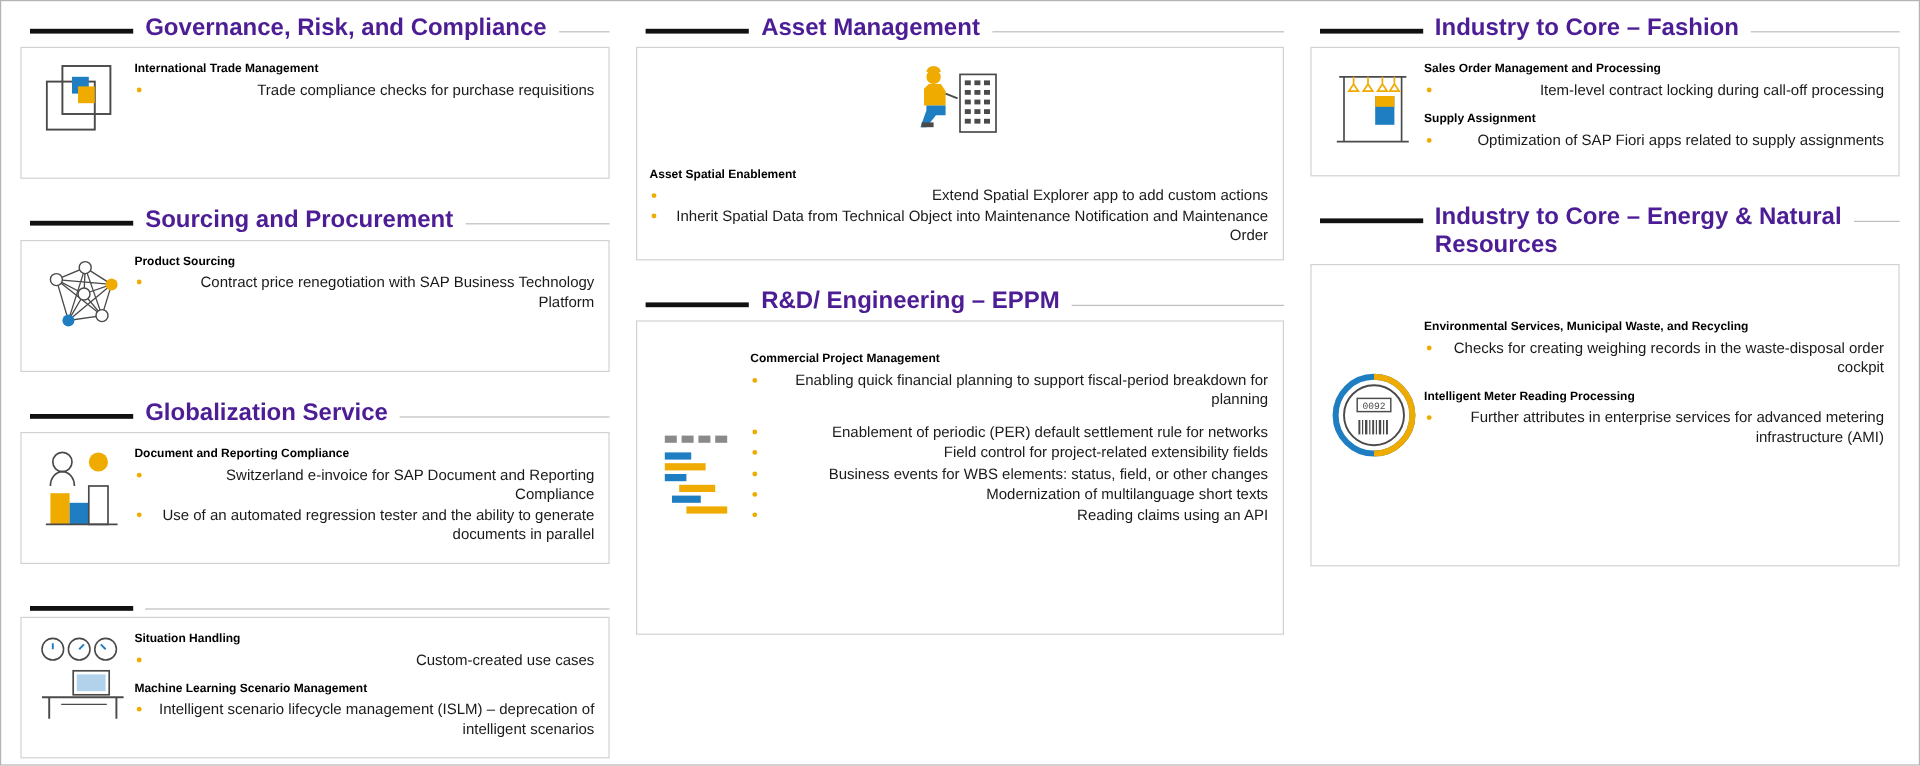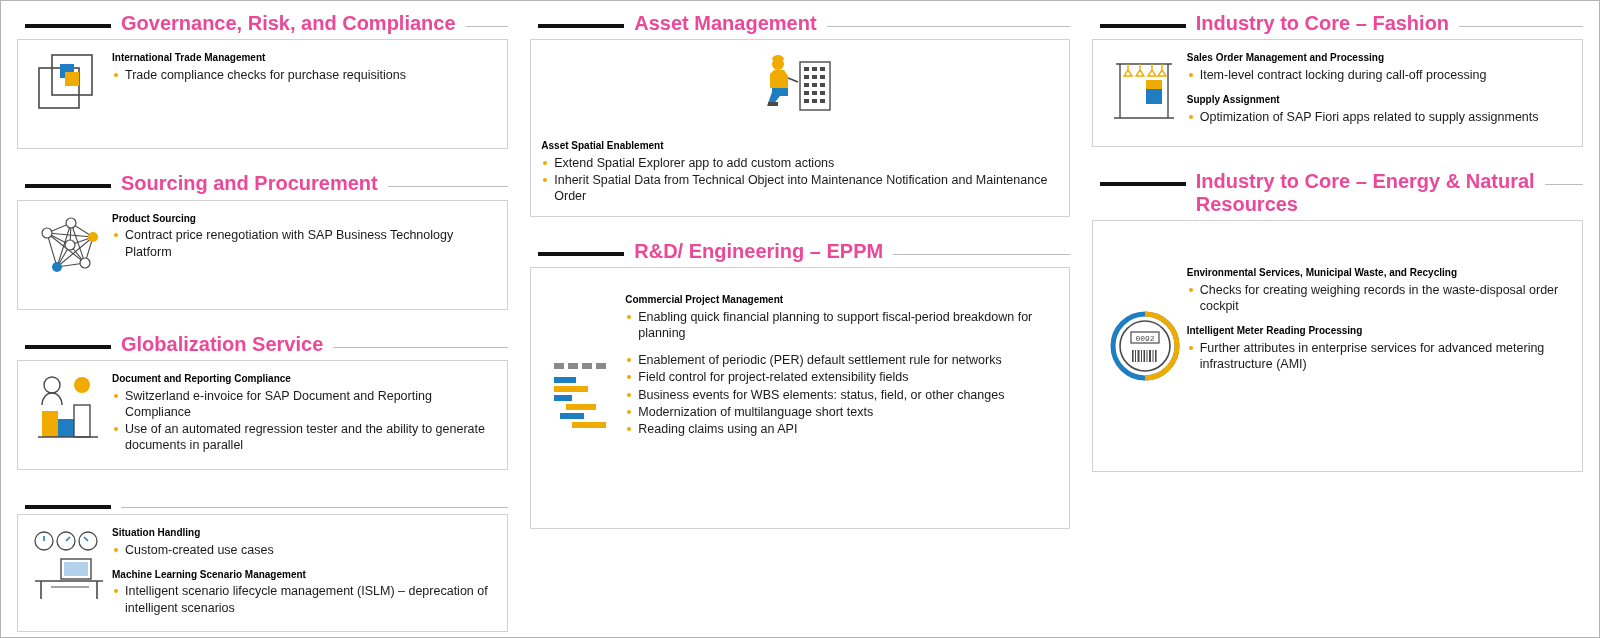--- a/index.html
+++ b/index.html
@@ -47,21 +47,21 @@
     gap: 10px;
     padding-left: 8px;
   }
   .sec-rule-left {
     flex: 0 0 86px;
     height: 4px;
     background: #111111;
     margin-top: 13px;
   }
   .sec-title {
-    color: #ec4899;
+    color: #4c1d95;
     font-size: 20px;
     font-weight: bold;
     line-height: 1.12;
     white-space: pre-line;
     padding-top: 1px;
   }
   .sec-rule-right {
     flex: 1 1 auto;
     height: 1px;
     background: #bdbdbd;
@@ -99,20 +99,21 @@
     margin: 0;
     padding: 0;
   }
   ul.bullets li {
     position: relative;
     padding-left: 13px;
     font-size: 12.5px;
     line-height: 1.3;
     margin-bottom: 1px;
     color: #1a1a1a;
+    text-align: right;
   }
   ul.bullets li::before {
     content: "";
     position: absolute;
     left: 2px;
     top: 6px;
     width: 4px;
     height: 4px;
     background: #f0ab00;
     border-radius: 50%;

